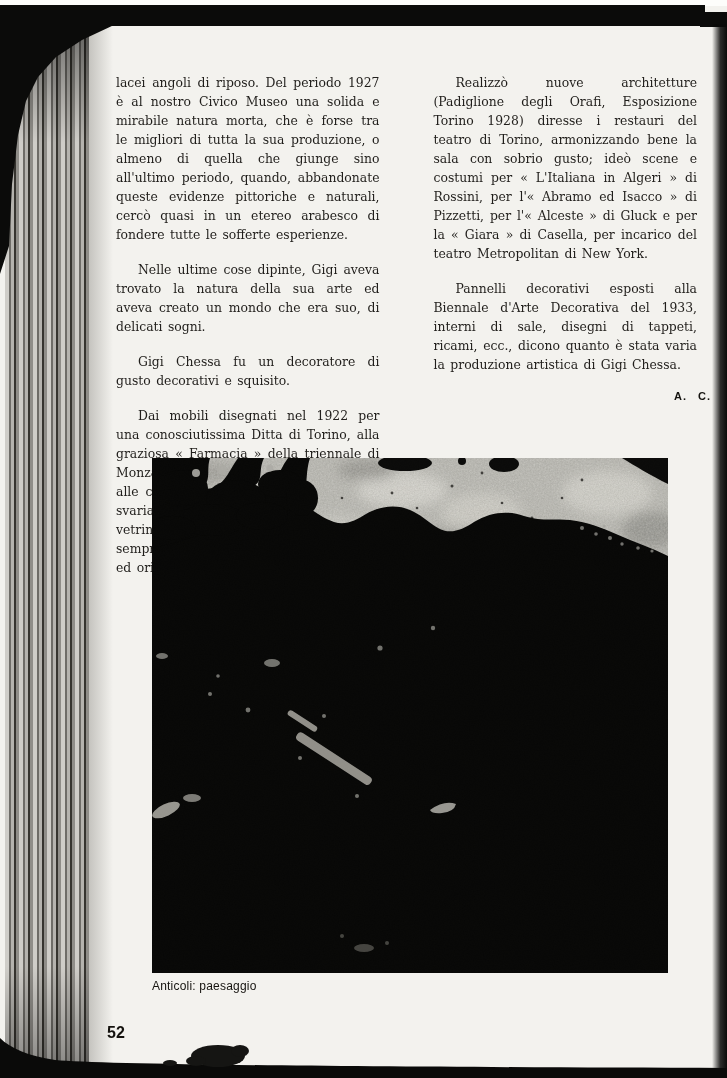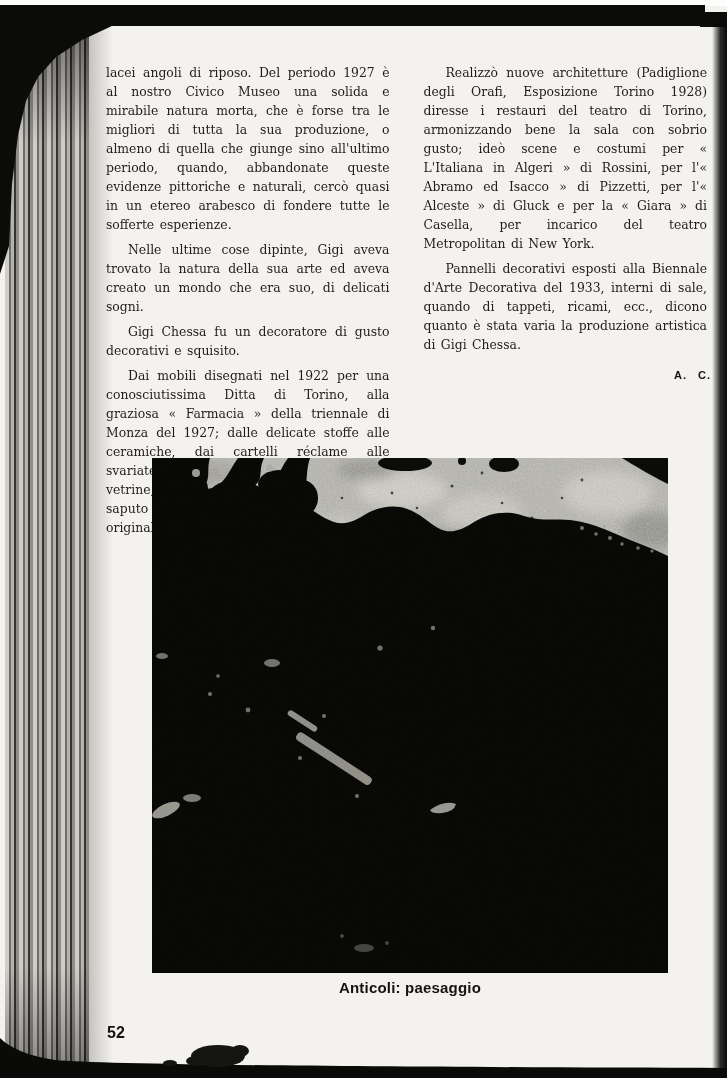--- a/index.html
+++ b/index.html
@@ -10,40 +10,40 @@
   }
   svg{display:block;}
   .scan-frame{position:absolute;left:0;top:0;z-index:1;}
   .page-content{position:absolute;left:0;top:0;width:727px;height:1078px;z-index:2;}
   .columns{
     position:absolute;left:100px;top:57px;width:613px;
     display:flex;gap:22px;
   }
   .col{flex:1;min-width:0;}
   p.para{
-    margin:6px;
+    margin:16px;
     font-size:12.4px;line-height:19px;
     color:#201e1b;
     text-align:justify;
     word-spacing:1.5px;
   }
   p.indent{text-indent:22px;}
   .signature{
     margin-top:15px;padding-right:2px;
     text-align:right;
     font-family:"Liberation Sans", sans-serif;
     font-weight:bold;font-size:11px;letter-spacing:1px;word-spacing:7px;
     color:#14130f;
   }
   .figure-wrap{position:absolute;left:152px;top:458px;width:516px;height:515px;margin:0;}
   .caption{
     position:absolute;left:152px;top:979px;width:516px;
-    text-align:center;
+    text-align:left;
     font-family:"Liberation Sans", sans-serif;
-    font-weight:bold;font-size:15px;letter-spacing:.2px;
+    font-weight:normal;font-size:12px;letter-spacing:.2px;
     color:#15130f;
   }
   .pageno{
     position:absolute;left:107px;top:1024px;
     font-family:"Liberation Sans", sans-serif;
     font-weight:bold;font-size:16px;color:#14120e;
   }
 </style>
 </head>
 <body>
@@ -109,21 +109,21 @@
 
     <div class="columns">
       <div class="col">
         <p class="para">lacei angoli di riposo. Del periodo 1927 è al nostro Civico Museo una solida e mirabile natura morta, che è forse tra le migliori di tutta la sua produzione, o almeno di quella che giunge sino all'ultimo periodo, quando, abbandonate queste evidenze pittoriche e naturali, cercò quasi in un etereo arabesco di fondere tutte le sofferte esperienze.</p>
         <p class="para indent">Nelle ultime cose dipinte, Gigi aveva trovato la natura della sua arte ed aveva creato un mondo che era suo, di delicati sogni.</p>
         <p class="para indent">Gigi Chessa fu un decoratore di gusto decorativi e squisito.</p>
         <p class="para indent">Dai mobili disegnati nel 1922 per una conosciutissima Ditta di Torino, alla graziosa « Farmacia » della triennale di Monza del 1927; dalle delicate stoffe alle ceramiche, dai cartelli réclame alle svariate disposizioni ed ambientazioni di vetrine, negozi e bar, il Chessa ha sempre saputo portare una nota nuova ed originale.</p>
       </div>
       <div class="col">
         <p class="para indent">Realizzò nuove architetture (Padiglione degli Orafi, Esposizione Torino 1928) diresse i restauri del teatro di Torino, armonizzando bene la sala con sobrio gusto; ideò scene e costumi per « L'Italiana in Algeri » di Rossini, per l'« Abramo ed Isacco » di Pizzetti, per l'« Alceste » di Gluck e per la « Giara » di Casella, per incarico del teatro Metropolitan di New York.</p>
-        <p class="para indent">Pannelli decorativi esposti alla Biennale d'Arte Decorativa del 1933, interni di sale, quando di tappeti, ricami, ecc., dicono quanto è stata varia la produzione artistica di Gigi Chessa.</p>
+        <p class="para indent">Pannelli decorativi esposti alla Biennale d'Arte Decorativa del 1933, interni di sale, disegni di tappeti, ricami, ecc., dicono quanto è stata varia la produzione artistica di Gigi Chessa.</p>
         <div class="signature">A. C.</div>
       </div>
     </div>
 
     <figure class="figure-wrap">
       <svg width="516" height="515" viewBox="0 0 516 515">
         <defs>
           <filter id="soft" x="-40%" y="-40%" width="180%" height="180%">
             <feGaussianBlur stdDeviation="6"></feGaussianBlur>
           </filter>

